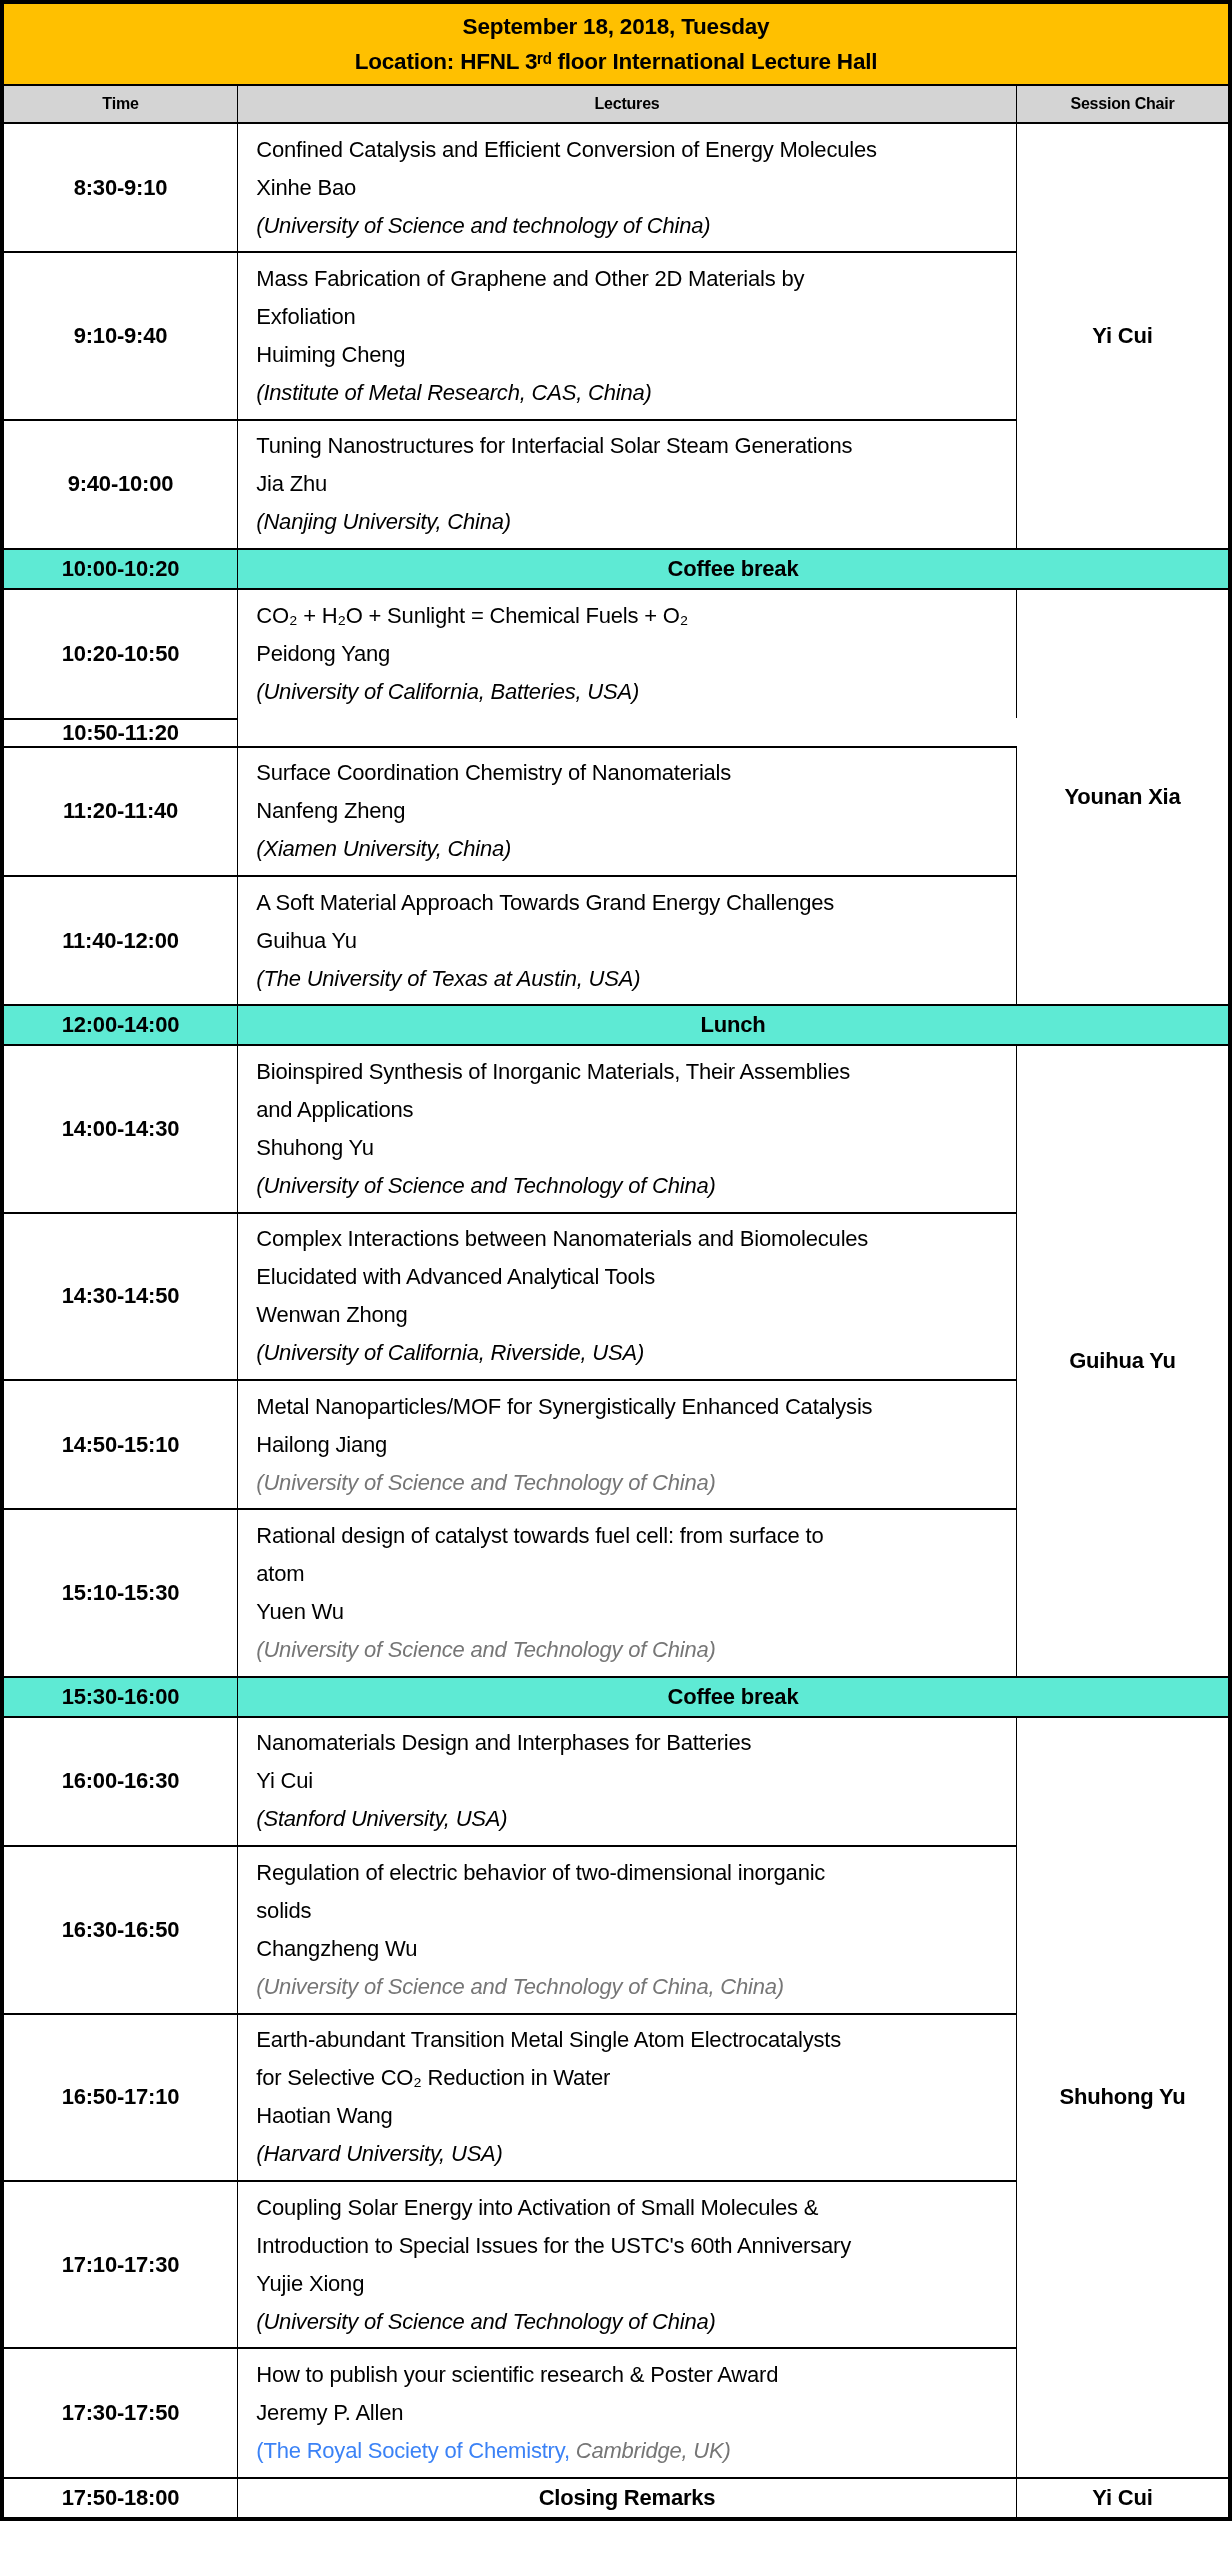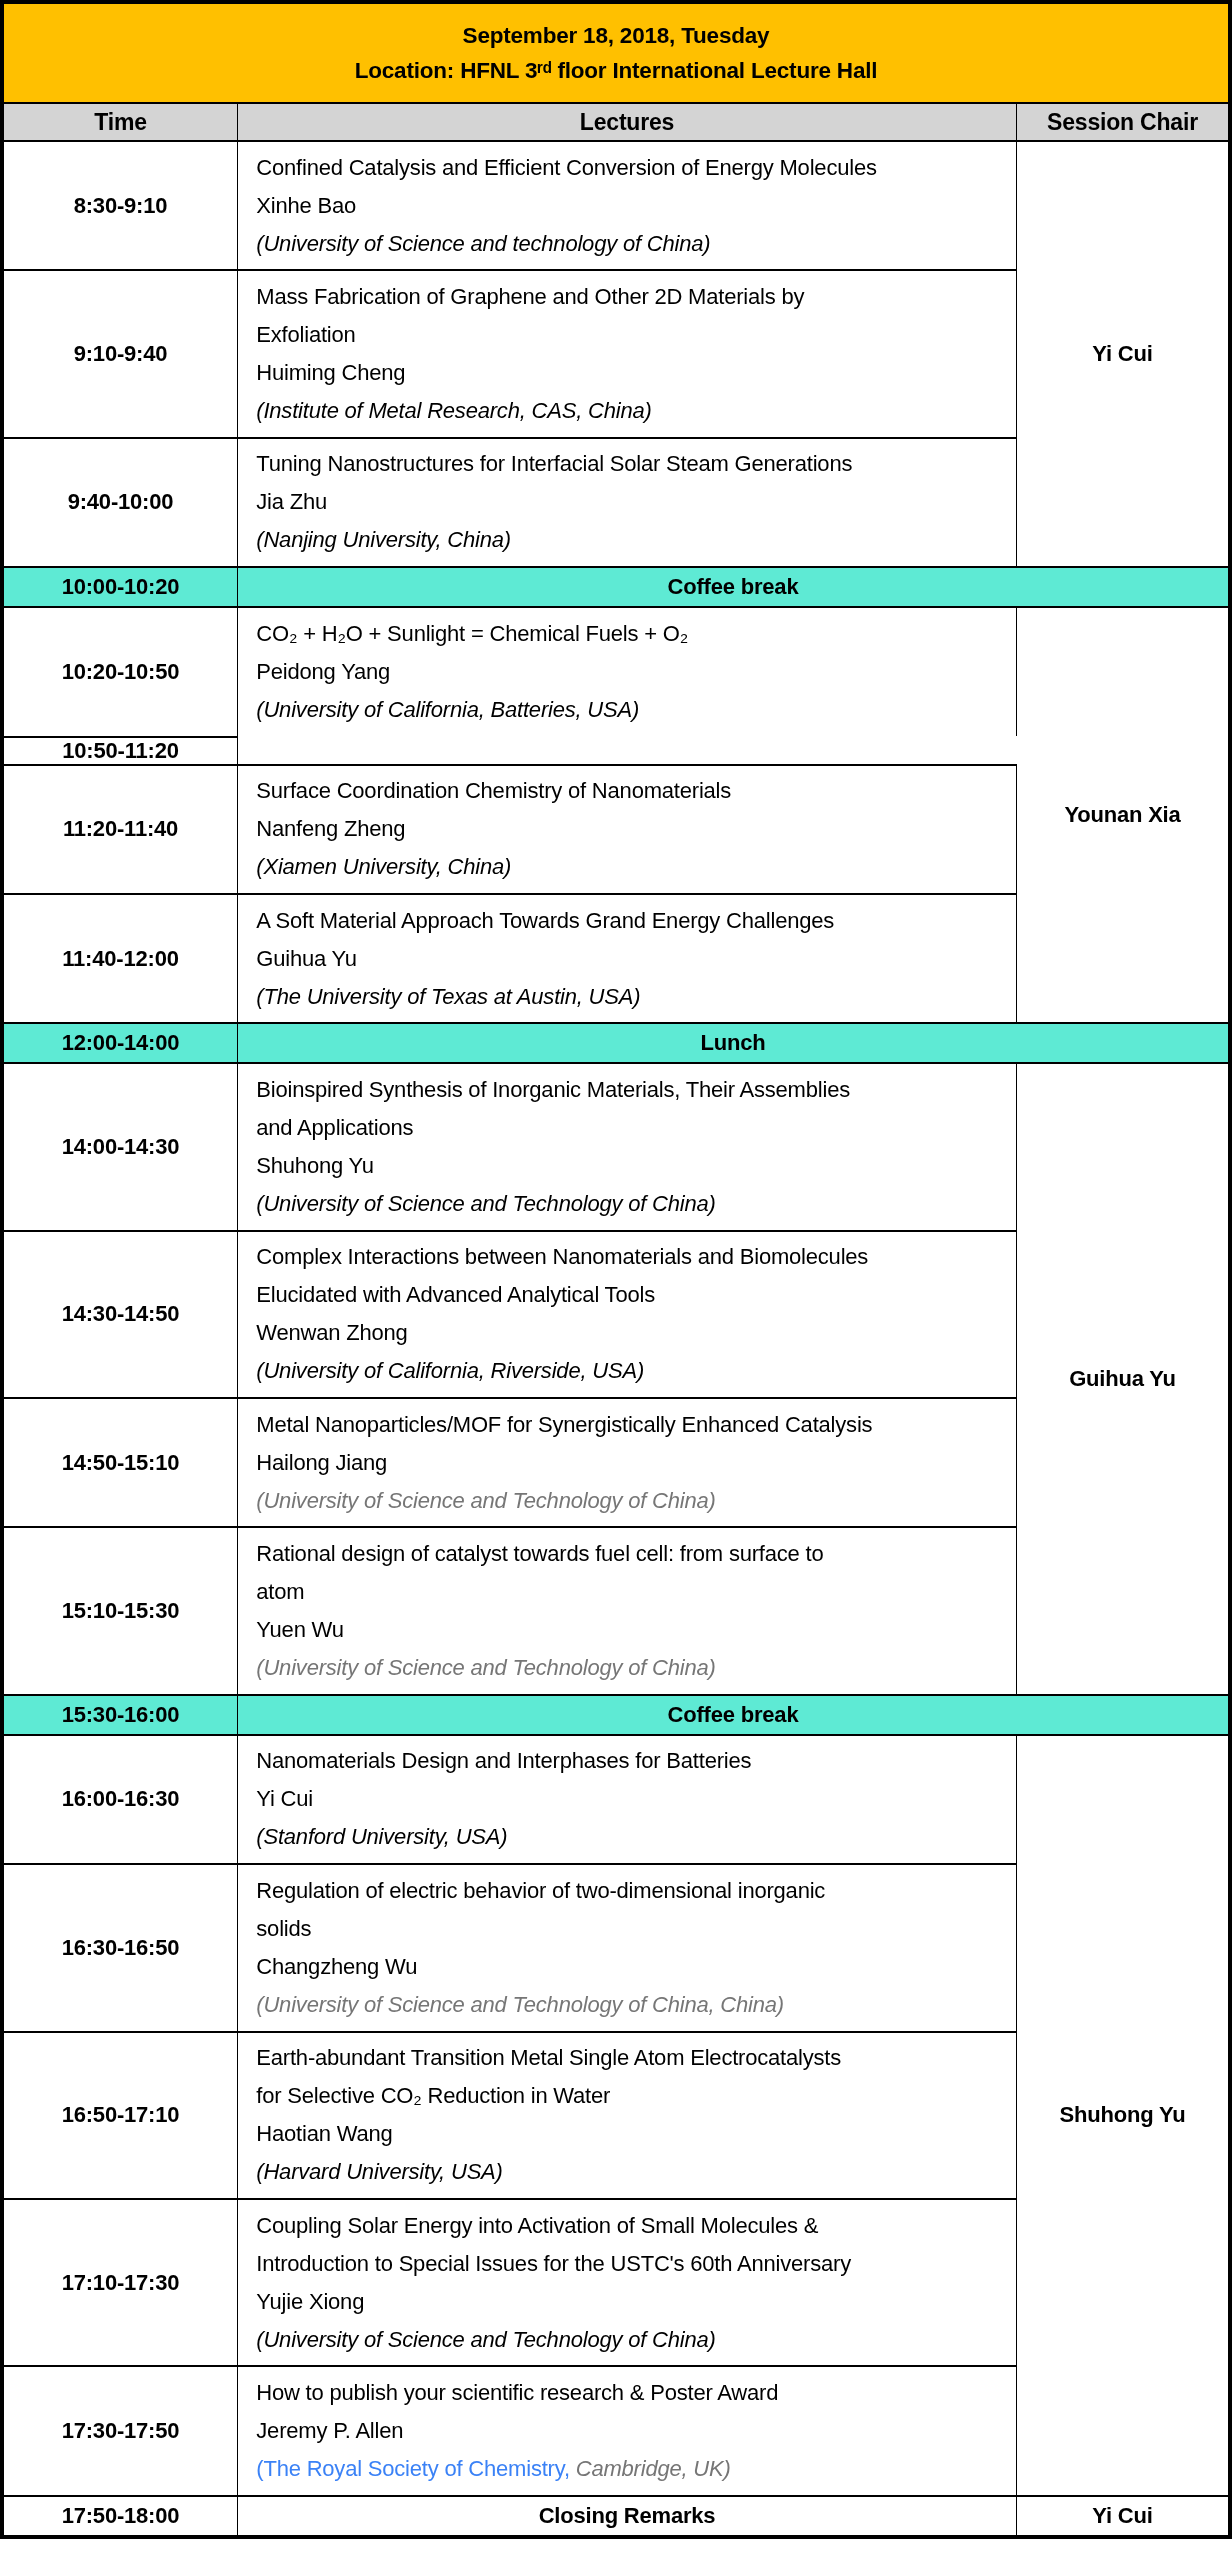--- a/index.html
+++ b/index.html
@@ -12,25 +12,25 @@
     background:#fff;
     color:#000;
     font-family:"Liberation Sans","DejaVu Sans",sans-serif;
     font-size:22px;
     letter-spacing:-0.2px;
   }
   .cell{box-sizing:border-box}
   .bt{border-top:2.5px solid #000}
   .orange{
     grid-column:1/4;background:#FFC000;text-align:center;font-weight:700;
-    font-size:22.5px;line-height:35px;padding:14px 0;
+    font-size:22.5px;line-height:35px;padding:5px 0;
   }
   .colhead{
     background:#D4D4D4;display:flex;align-items:center;justify-content:center;
-    font-weight:700;min-height:38px;font-size:23px;
+    font-weight:700;min-height:38px;font-size:16px;
   }
   .vr{border-right:1.7px solid #000}
   .time{
     grid-column:1;display:flex;align-items:center;justify-content:center;
     font-weight:700;text-align:center;border-right:1.7px solid #000;
   }
   .lec{grid-column:2;border-right:1.7px solid #000;padding:6.7px 22px 6.7px 18.3px}
   .lec>div{line-height:38px}
   .title{white-space:pre-line}
   .speaker{font-weight:400}

